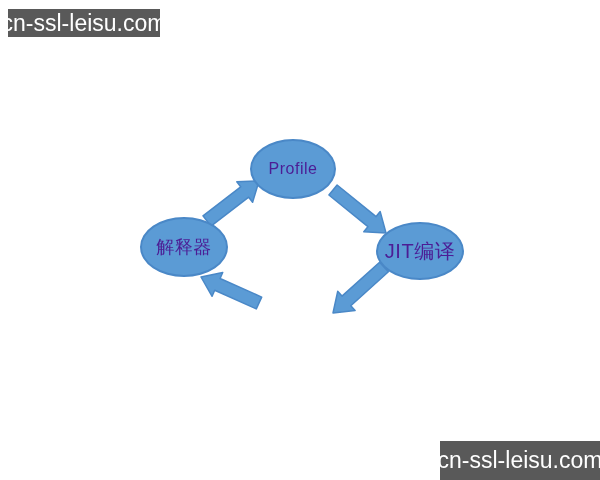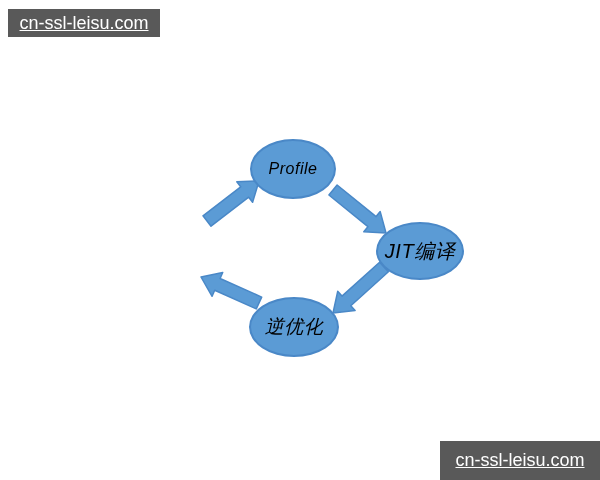--- a/index.html
+++ b/index.html
@@ -23,36 +23,34 @@
     stroke-width: 1.5;
     stroke-linejoin: round;
   }
   .node {
     position: absolute;
     border-radius: 50%;
     background: #5b9bd5;
     border: 2px solid #4a88c7;
     box-sizing: border-box;
     display: flex; align-items: center; justify-content: center;
-    color: #000000;
+    color: #4c1d95;
     letter-spacing: 0.5px;
-    font-style: italic;
   }
   .node-profile     { left: 250px; top: 139px; width: 86px; height: 60px; font-size: 16px; }
   .node-interpreter { left: 140px; top: 217px; width: 88px; height: 60px; font-size: 18px; }
   .node-jit         { left: 376px; top: 222px; width: 88px; height: 58px; font-size: 20px; }
   .node-deopt       { left: 249px; top: 297px; width: 90px; height: 60px; font-size: 19px; }
   .watermark {
     position: absolute;
     background: #595959;
     color: #ffffff;
     display: flex; align-items: center; justify-content: center;
-    font-size: 18px;
+    font-size: 23px;
     white-space: nowrap;
-    text-decoration: underline;
   }
   .wm-top-left     { left: 8px;   top: 9px;   width: 152px; height: 28px; }
   .wm-bottom-right { left: 440px; top: 441px; width: 160px; height: 39px; }
 </style>
 </head>
 <body>
 
 <div class="stage">
 
   <div class="watermark wm-top-left">cn-ssl-leisu.com</div>
@@ -61,24 +59,24 @@
     <polygon class="block-arrow" points="211.0,226.2 248.7,197.2 252.6,202.3 259,181 236.8,181.7 240.7,186.8 203.0,215.8" fill="#5b9bd5"></polygon>
     <polygon class="block-arrow" points="328.9,195.0 367.9,226.7 363.8,231.8 386,233 380.2,211.6 376.1,216.6 337.1,185.0" fill="#5b9bd5"></polygon>
     <polygon class="block-arrow" points="379.6,262.2 342.0,296.1 337.7,291.3 333,313 355.1,310.5 350.8,305.7 388.4,271.8" fill="#5b9bd5"></polygon>
     <polygon class="block-arrow" points="261.7,297.1 220.1,278.5 222.7,272.5 201,277 212.1,296.3 214.7,290.3 256.3,308.9" fill="#5b9bd5"></polygon>
   </svg>
 
   <div class="node node-profile">
     <span>Profile</span>
   </div>
 
+  <div class="node node-interpreter">
+    <span>解释器</span>
+  </div>
 
   <div class="node node-jit">
     <span>JIT编译</span>
   </div>
 
-  <div class="node node-deopt">
-    <span>逆优化</span>
-  </div>
 
   <div class="watermark wm-bottom-right">cn-ssl-leisu.com</div>
 
 </div>
 
 </body></html>

